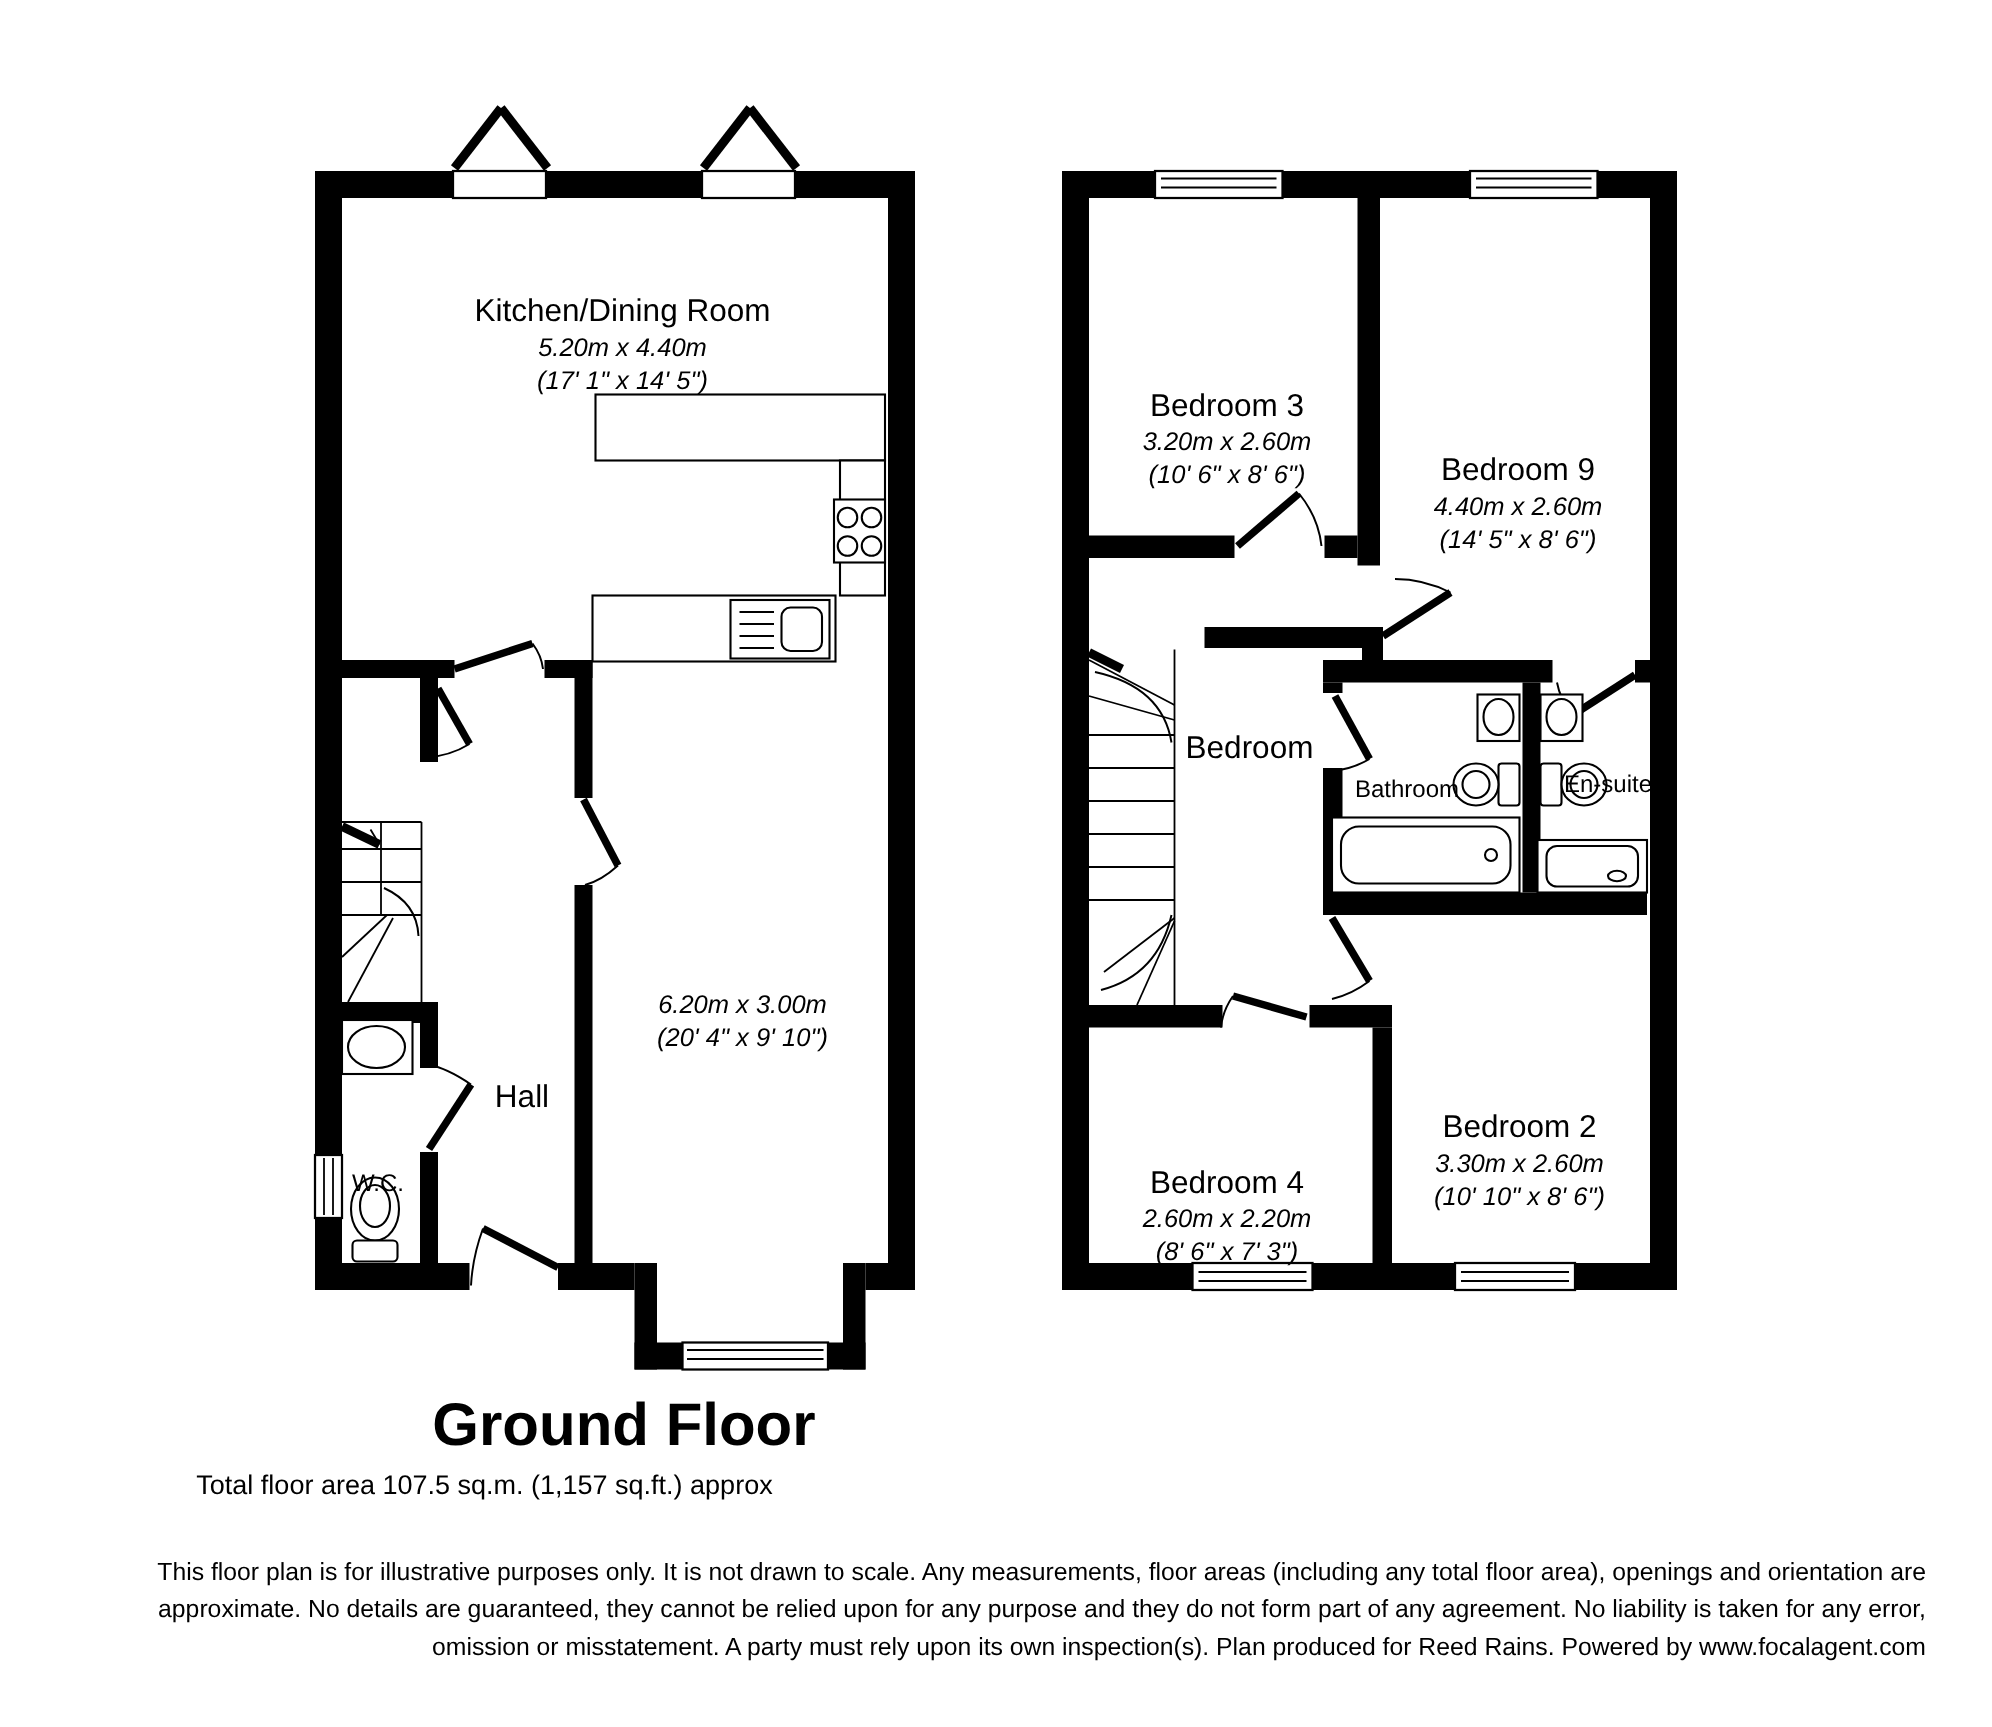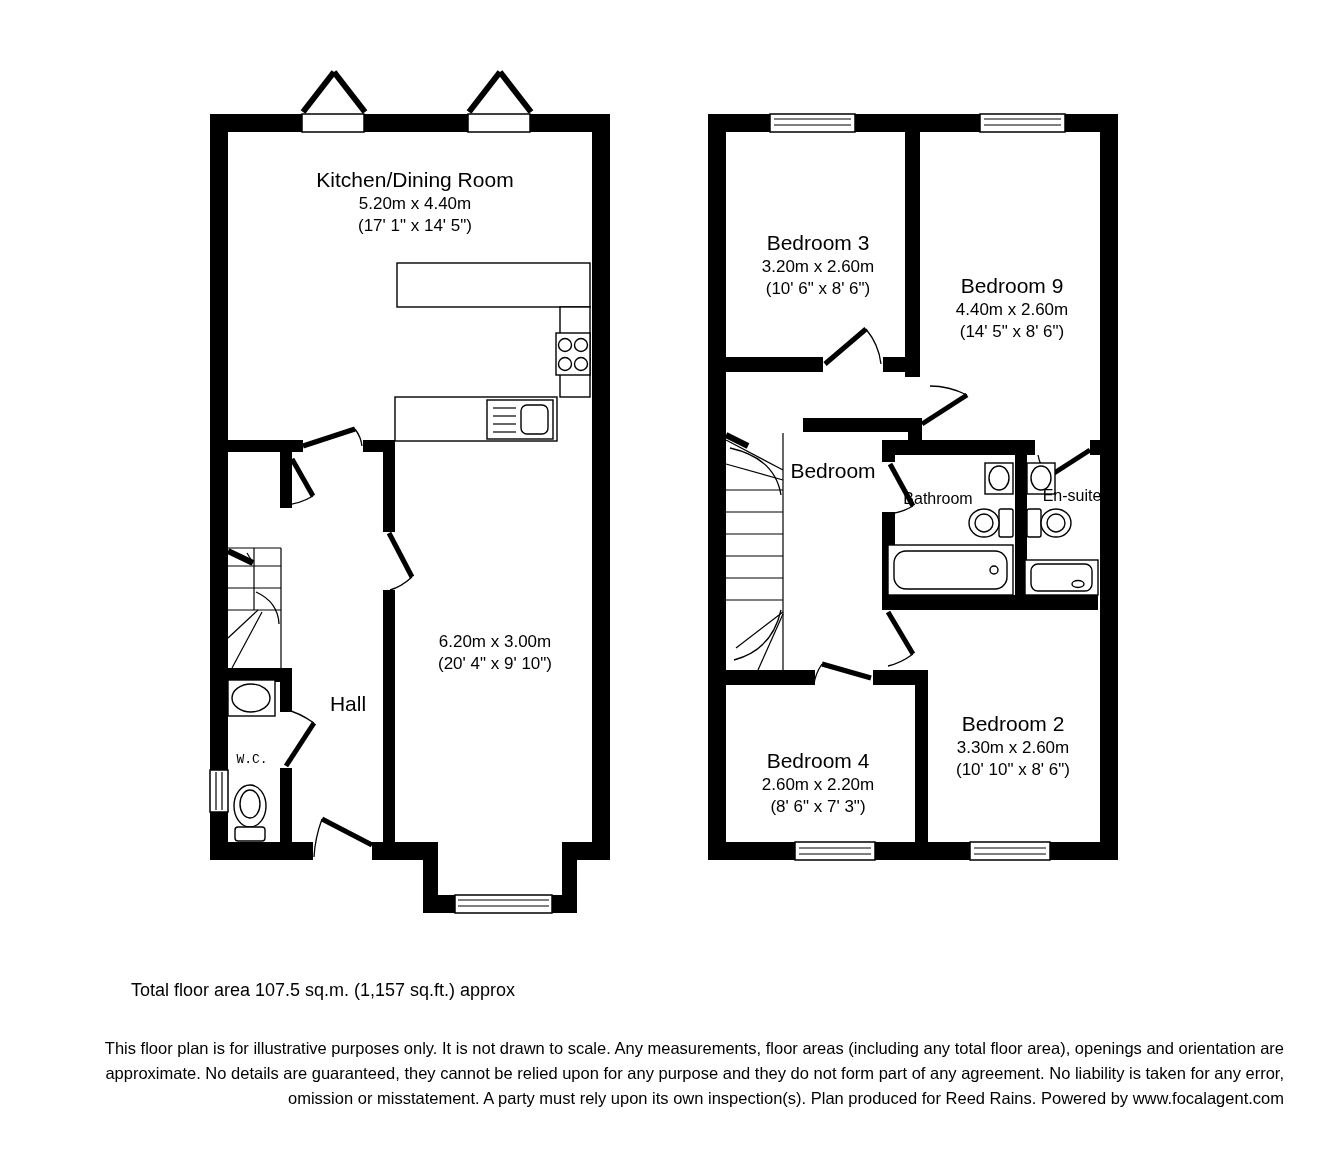--- a/index.html
+++ b/index.html
@@ -8,25 +8,25 @@
   .stage{position:absolute;inset:0;}
   svg{position:absolute;left:0;top:0;}
   .wall{fill:#000;stroke:none;}
   .win{fill:#fff;stroke:#000;stroke-width:1.5;}
   .winline{stroke:#000;stroke-width:1.2;}
   .leaf{stroke:#000;stroke-width:5;}
   .arc{fill:none;stroke:#000;stroke-width:1.3;}
   .thin{stroke:#000;stroke-width:1.2;fill:none;}
   .fix{fill:#fff;stroke:#000;stroke-width:1.4;}
   .fdoor{stroke:#000;stroke-width:6;}
-  .label{position:absolute;text-align:center;line-height:1.3;}
+  .label{position:absolute;text-align:center;line-height:1.3;margin-top:28px;}
   .room-name{font-size:21px;}
-  .room-dims{font-size:17px;}
+  .room-dims{font-size:17px;font-style:italic;}
   .small-name{font-size:16px;}
-  .wc-name{font-size:13px;font-family:Liberation Mono, monospace;}
+  .wc-name{font-size:16px;}
   .floor-title{position:absolute;font-size:40px;font-weight:bold;text-align:center;}
   .total-area{position:absolute;font-size:18px;text-align:center;}
   .disclaimer{position:absolute;left:44px;top:1036px;width:1240px;
               font-size:16.5px;line-height:1.52;text-align:right;}
 </style>
 </head>
 <body>
 
 <div class="stage">
 
@@ -311,18 +311,19 @@
     <div class="room-dims">2.60m x 2.20m</div>
     <div class="room-dims">(8' 6" x 7' 3")</div>
   </div>
 
   <div class="label" style="left:903px;top:710px;width:220px">
     <div class="room-name">Bedroom 2</div>
     <div class="room-dims">3.30m x 2.60m</div>
     <div class="room-dims">(10' 10" x 8' 6")</div>
   </div>
 
+  <div class="floor-title" style="left:216px;top:928px;width:400px">Ground Floor</div>
 
   <div class="total-area" style="left:13px;top:980px;width:620px">Total floor area 107.5 sq.m. (1,157 sq.ft.) approx</div>
 
   <div class="disclaimer">This floor plan is for illustrative purposes only. It is not drawn to scale. Any measurements, floor areas (including any total floor area), openings and orientation are approximate. No details are guaranteed, they cannot be relied upon for any purpose and they do not form part of any agreement. No liability is taken for any error, omission or misstatement. A party must rely upon its own inspection(s). Plan produced for Reed Rains. Powered by www.focalagent.com</div>
 
 </div>
 
 </body></html>

